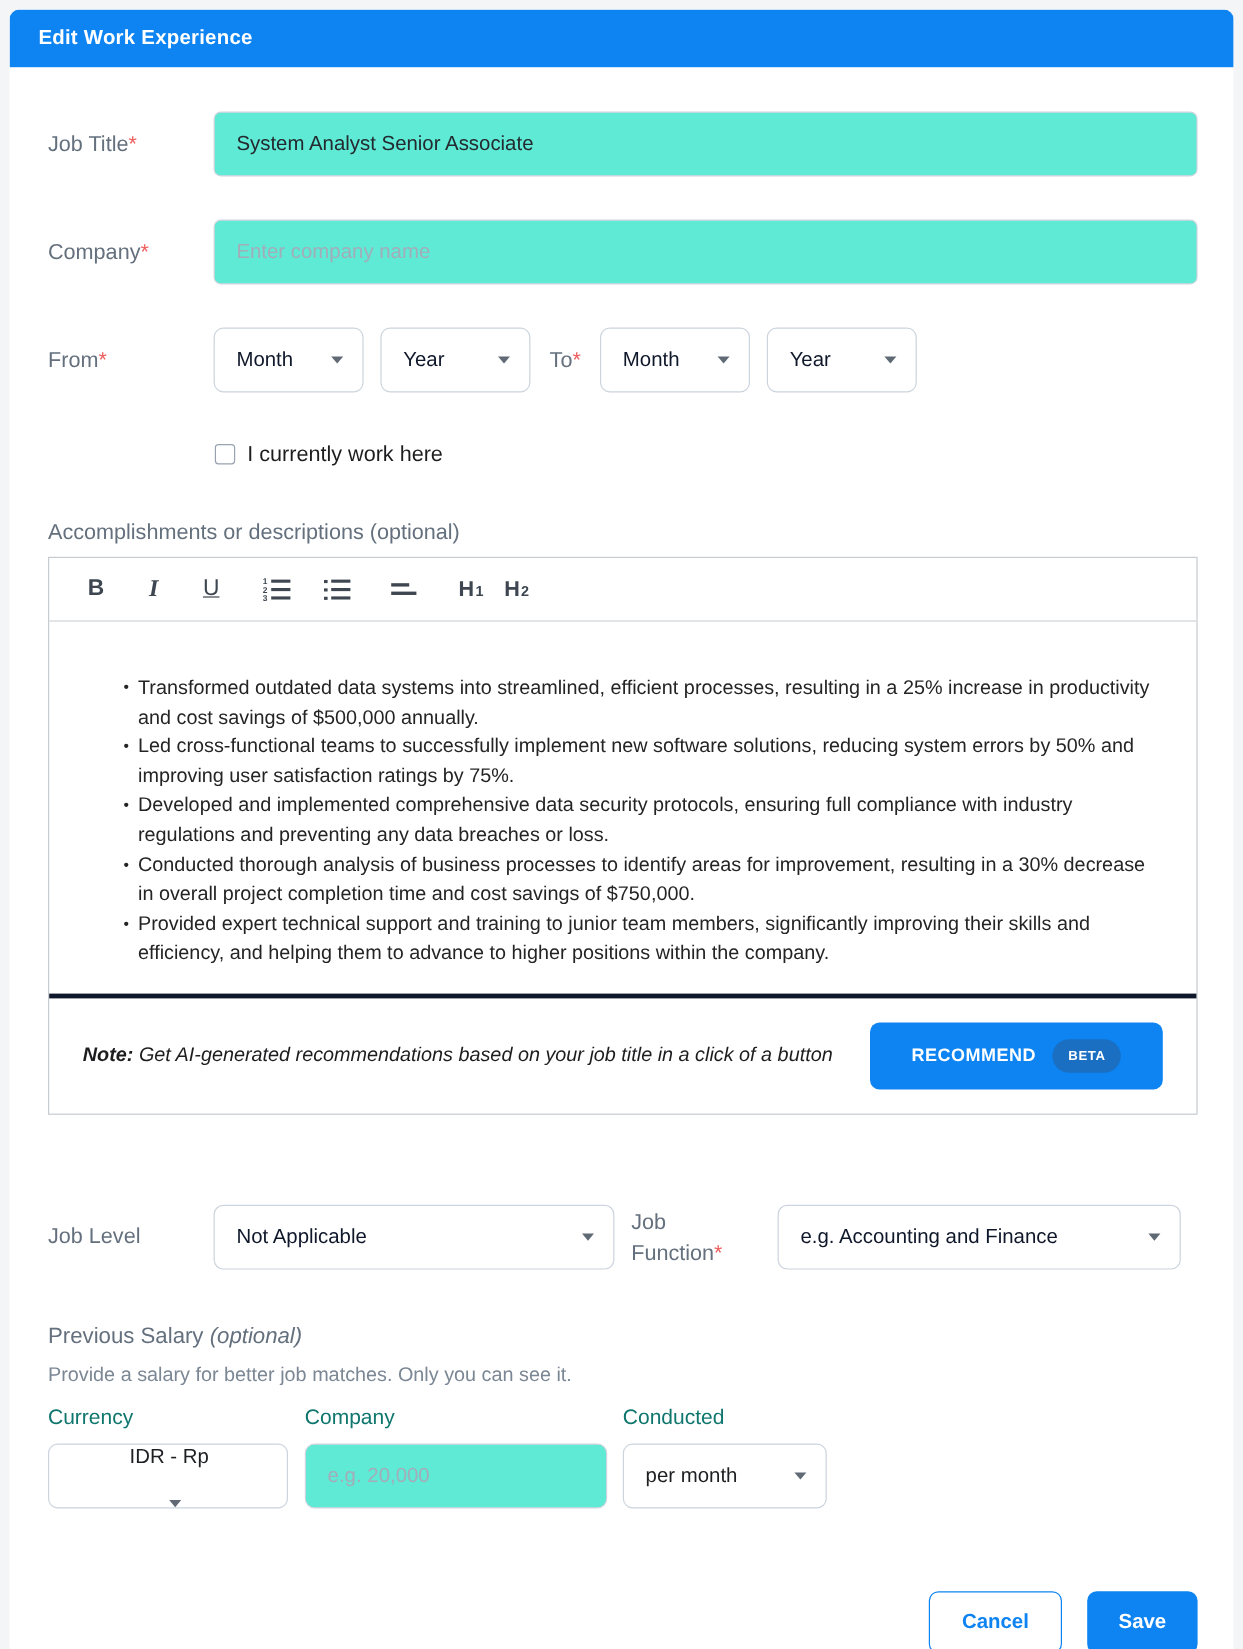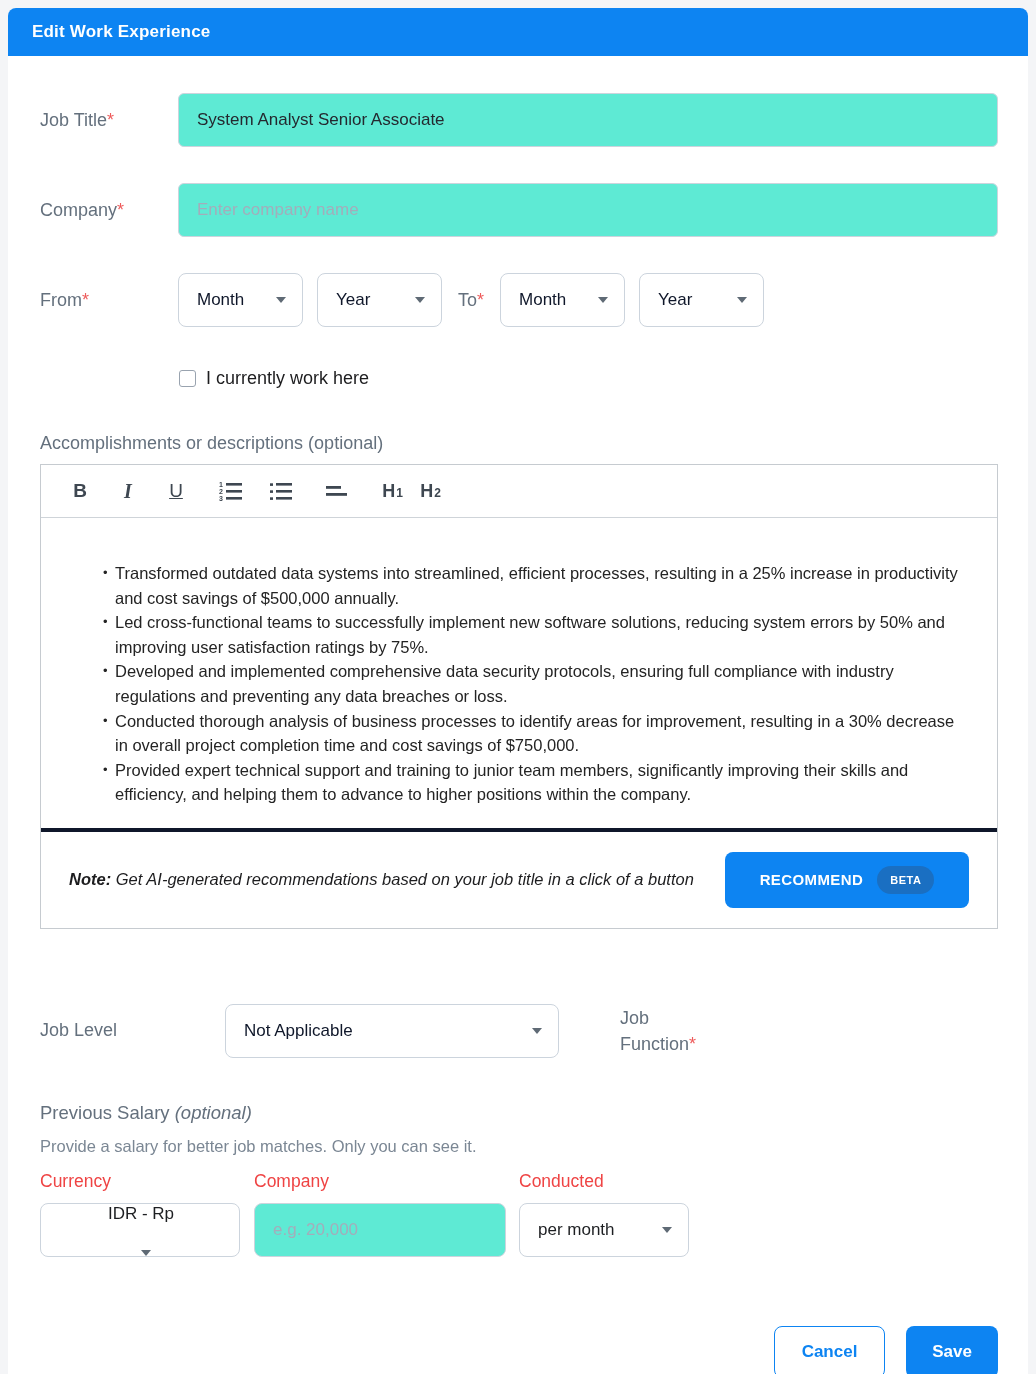--- a/index.html
+++ b/index.html
@@ -169,38 +169,38 @@
     color: #fff;
     font-size: 11px;
     font-weight: bold;
     letter-spacing: 0.5px;
     border-radius: 14px;
     padding: 8px 13px;
     margin-left: 14px;
   }
 
   
-  .job-row { display: flex; align-items: center; margin-top: 75px; gap: 47px; }
+  .job-row { display: flex; align-items: center; margin-top: 75px; }
   .job-level-select { width: 334px; }
   .job-function-label {
     width: 136px; flex: 0 0 136px;
     font-size: 18px; color: #64707d;
     padding-left: 14px;
     line-height: 26px;
   }
   .job-function-select { width: 336px; }
 
   
   .salary-section { margin-top: 44px; }
   .salary-heading { font-size: 18.5px; color: #64707d; }
   .salary-heading .opt { font-style: italic; }
   .salary-subtext { font-size: 16.5px; color: #7b8794; margin-top: 13px; }
   .salary-fields { display: flex; margin-top: 15px; }
   .salary-field { display: flex; flex-direction: column; }
-  .salary-field-label { font-size: 17.5px; color: #ef4444; margin-bottom: 11px; }
+  .salary-field-label { font-size: 17.5px; color: #0f766e; margin-bottom: 11px; }
   .currency-select { width: 200px; margin-right: 14px; flex-direction: column; }
   .amount-wrap { width: 252px; margin-right: 13px; }
   .frequency-select { width: 170px; }
 
   
   .footer {
     display: flex;
     justify-content: flex-end;
     align-items: center;
     margin: 69px 0 0 0;
@@ -364,20 +364,24 @@
     <div class="job-row">
       <div class="label-col">Job Level</div>
       <div class="select-box job-level-select">
         <span class="ph">Not Applicable</span>
         <span class="chevron"></span>
       </div>
       <div class="job-function-label">
         <span>Job</span><br>
         <span>Function</span><span class="req">*</span>
       </div>
+      <div class="select-box job-function-select">
+        <span class="ph">e.g. Accounting and Finance</span>
+        <span class="chevron"></span>
+      </div>
     </div>
 
     <div class="salary-section">
       <div class="salary-heading"><span>Previous Salary </span><span class="opt">(optional)</span></div>
       <div class="salary-subtext">Provide a salary for better job matches. Only you can see it.</div>
 
       <div class="salary-fields">
         <div class="salary-field">
           <span class="salary-field-label">Currency</span>
           <div class="select-box currency-select">

